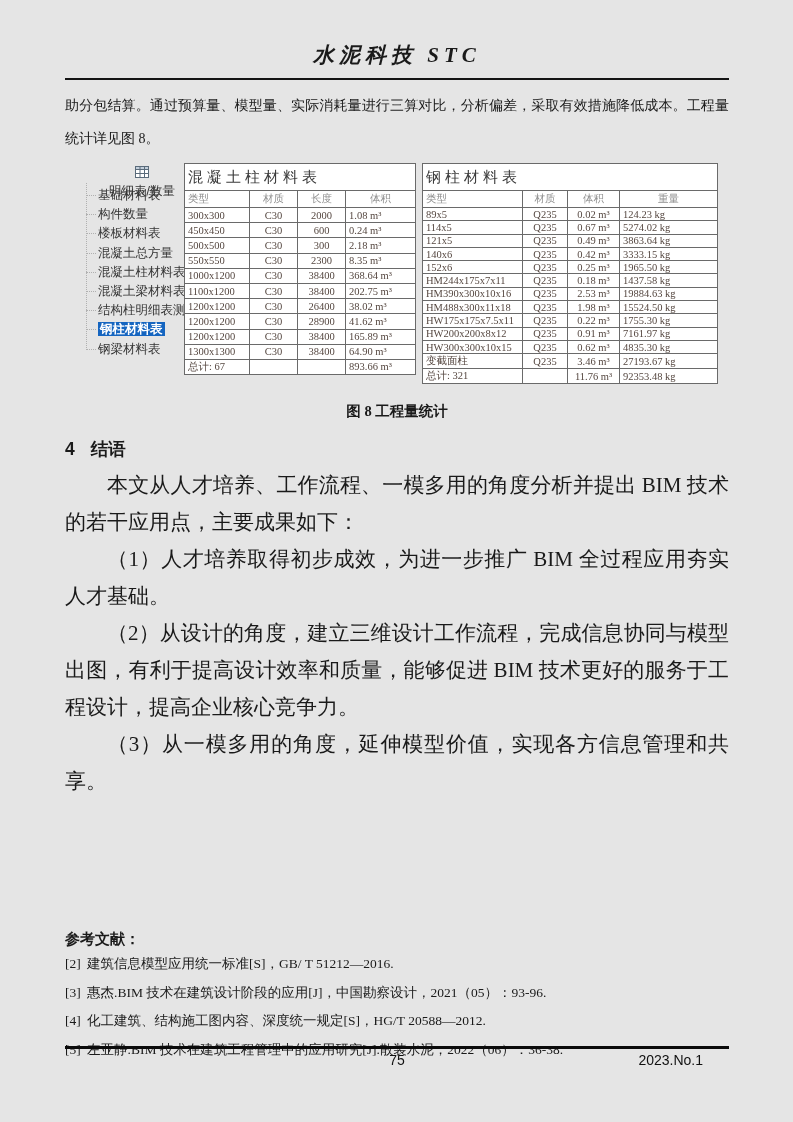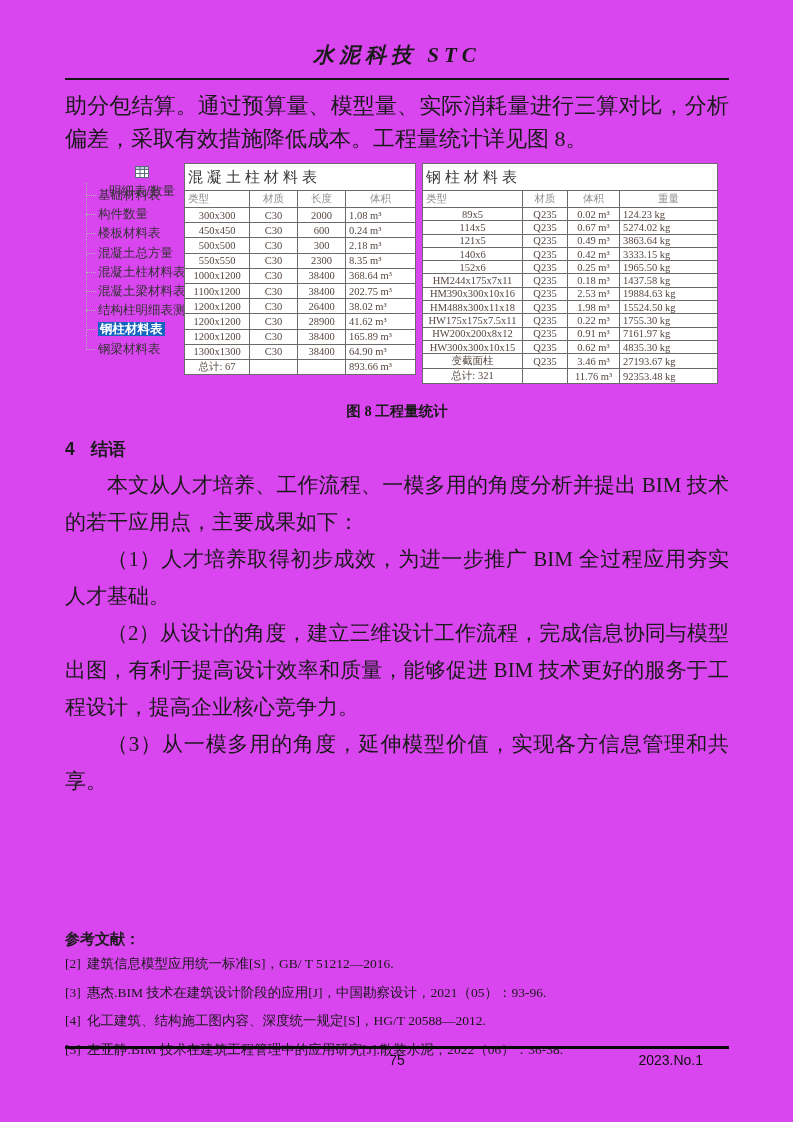--- a/index.html
+++ b/index.html
@@ -1,40 +1,40 @@
 <!DOCTYPE html>
 <html><head>
 <meta charset="utf-8">
 <style>
   * { margin:0; padding:0; box-sizing:border-box; }
   html,body { background:#888; }
   .page {
     position:relative;
     width:793px; height:1122px;
     margin:0 auto;
-    background:#d946ef;
+    background:#e5e5e5;
     font-family:"Liberation Serif","DejaVu Serif",serif;
     color:#1a1a1a;
     padding:40px 64px 0 65px;
     overflow:hidden;
   }
   
   .journal-header {
     text-align:center;
     font-size:21px; font-weight:bold;
     letter-spacing:5px;
     line-height:30px;
     font-style:italic;
   }
   .header-rule { border-top:2.5px solid #141414; margin-top:8px; }
 
   
   .lead {
     margin-top:9px;
-    font-size:22px; line-height:33px;
+    font-size:14px; line-height:33px;
     text-align:justify;
   }
 
   
   .figure { position:relative; height:236px; margin-top:8px; }
 
   .tree { position:absolute; left:13px; top:3px; width:128px; }
   .tree-root { display:flex; align-items:center; gap:5px; height:20px;
                font-size:12.5px; color:#333;
                font-family:"Liberation Sans","DejaVu Sans",sans-serif; white-space:nowrap;flex-direction:column; }
@@ -65,21 +65,21 @@
     font-size:10.5px; font-weight:normal;
     padding:0 3px; overflow:hidden; white-space:nowrap;
   }
   table.mtable td.ttl {
     text-align:center; font-size:15px; letter-spacing:4px;
     color:#3a3a3a; height:27px;
   }
   table.mtable th { color:#8f8f8f; height:17px; text-align:center; }
   table.mtable th:first-child { text-align:left;margin-top:36px; }
   table.mtable td { color:#554740; text-align:center; }
-  table.mtable td:first-child { text-align:center; }
+  table.mtable td:first-child { text-align:left; }
   table.mtable td:last-child { text-align:left; }
   table.t1 { left:119px; width:231px; }
   table.t1 td { height:15.2px; }
   table.t1 col:nth-child(1){width:65px;} .t1 col:nth-child(2){width:48px;}
   table.t1 col:nth-child(3){width:48px;} .t1 col:nth-child(4){width:70px;}
   table.t2 { left:357px; width:295px; }
   table.t2 td { height:13.3px; }
   table.t2 col:nth-child(1){width:100px;} .t2 col:nth-child(2){width:45px;}
   table.t2 col:nth-child(3){width:52px;} .t2 col:nth-child(4){width:98px;}
 

